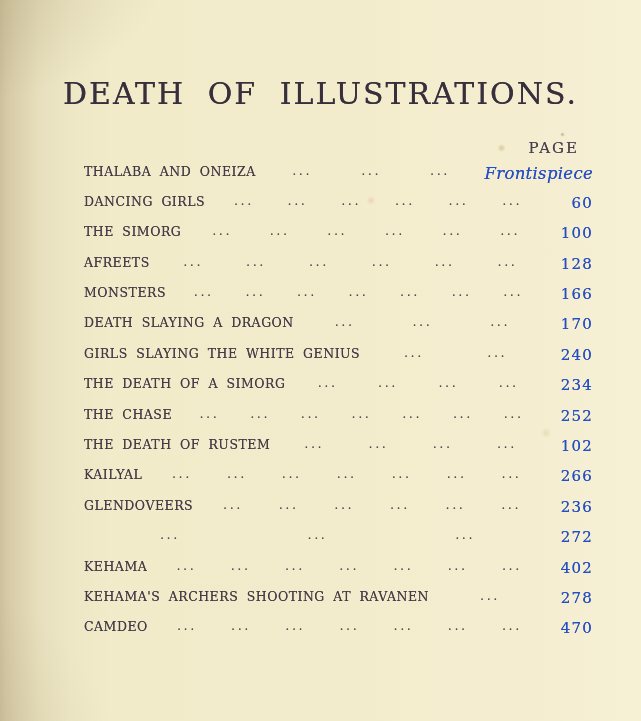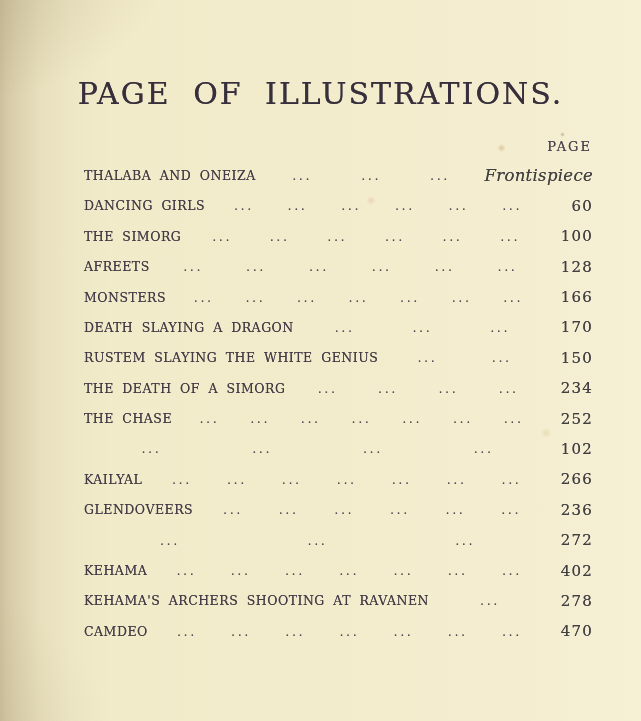--- a/index.html
+++ b/index.html
@@ -34,38 +34,38 @@
     letter-spacing: 2px;
     word-spacing: 11px;
     margin: 0;
     color: #37303c;
     text-shadow: 0 0 0.6px rgba(55,48,60,0.8);
     white-space: nowrap;
   }
   .page-col-header {
     position: absolute;
     top: 139px;
-    right: 49px;
-    font-size: 13px;
+    right: 62px;
+    font-size: 15px;
     letter-spacing: 2px;
     color: #4a4150;
     text-shadow: 0 0 0.4px rgba(74,65,80,0.7);
   }
   .toc {
     position: absolute;
     top: 157px;
     left: 84px;
     right: 48px;
   }
   .toc-row {
     height: 30.4px;
     box-sizing: border-box;
     padding-top: 6.5px;
     display: flex;
-    align-items: center;
+    align-items: flex-start;
   }
   .entry-title {
     font-size: 12.5px;
     letter-spacing: 0.5px;
     word-spacing: 4px;
     white-space: nowrap;
     text-shadow: 0 0 0.5px rgba(68,59,71,0.75);
   }
   .leaders {
     flex: 1 1 auto;
@@ -79,21 +79,21 @@
     letter-spacing: 2.5px;
     line-height: 1;
     color: #4a4150;
   }
   .entry-page {
     min-width: 44px;
     text-align: right;
     font-size: 15px;
     letter-spacing: 1.2px;
     white-space: nowrap;
-    color: #404040;
+    color: #1d4ed8;
     font-feature-settings: "onum" 1;
     text-shadow: 0 0 0.5px rgba(62,54,68,0.75);
   }
   .entry-page.frontispiece {
     font-style: italic;
     font-size: 16.5px;
     letter-spacing: 0.3px;
     min-width: 0;
   }
   .stain {
@@ -108,21 +108,21 @@
   .stain-3 { left: 366px; top: 196px; width: 10px; height: 9px;
     background: radial-gradient(circle, rgba(200,140,110,0.25), rgba(200,140,110,0) 70%); }
   .stain-4 { left: 540px; top: 428px; width: 12px; height: 10px;
     background: radial-gradient(circle, rgba(190,160,90,0.22), rgba(190,160,90,0) 70%); }
 </style>
 </head>
 <body>
 
 <div class="scan-page">
 
-  <h1 class="doc-title">PAGE OF ILLUSTRATIONS.</h1>
+  <h1 class="doc-title">DEATH OF ILLUSTRATIONS.</h1>
 
   <div class="page-col-header">PAGE</div>
 
   <div class="toc" id="toc">
   <div class="toc-row">
     <span class="entry-title">THALABA AND ONEIZA</span>
     <span class="leaders">
           <span class="dot-group">...</span>
           <span class="dot-group">...</span>
           <span class="dot-group">...</span>
@@ -187,26 +187,26 @@
     <span class="entry-title">DEATH SLAYING A DRAGON</span>
     <span class="leaders">
           <span class="dot-group">...</span>
           <span class="dot-group">...</span>
           <span class="dot-group">...</span>
         </span>
     <span class="entry-page">170</span>
   </div>
 
   <div class="toc-row">
-    <span class="entry-title">RUSTEM SLAYING THE WHITE GENIUS</span>
-    <span class="leaders">
-          <span class="dot-group">...</span>
-          <span class="dot-group">...</span>
-        </span>
-    <span class="entry-page">150</span>
+    <span class="entry-title">GIRLS SLAYING THE WHITE GENIUS</span>
+    <span class="leaders">
+          <span class="dot-group">...</span>
+          <span class="dot-group">...</span>
+        </span>
+    <span class="entry-page">240</span>
   </div>
 
   <div class="toc-row">
     <span class="entry-title">THE DEATH OF A SIMORG</span>
     <span class="leaders">
           <span class="dot-group">...</span>
           <span class="dot-group">...</span>
           <span class="dot-group">...</span>
           <span class="dot-group">...</span>
         </span>
@@ -221,20 +221,21 @@
           <span class="dot-group">...</span>
           <span class="dot-group">...</span>
           <span class="dot-group">...</span>
           <span class="dot-group">...</span>
           <span class="dot-group">...</span>
         </span>
     <span class="entry-page">252</span>
   </div>
 
   <div class="toc-row">
+    <span class="entry-title">THE DEATH OF RUSTEM</span>
     <span class="leaders">
           <span class="dot-group">...</span>
           <span class="dot-group">...</span>
           <span class="dot-group">...</span>
           <span class="dot-group">...</span>
         </span>
     <span class="entry-page">102</span>
   </div>
 
   <div class="toc-row">

